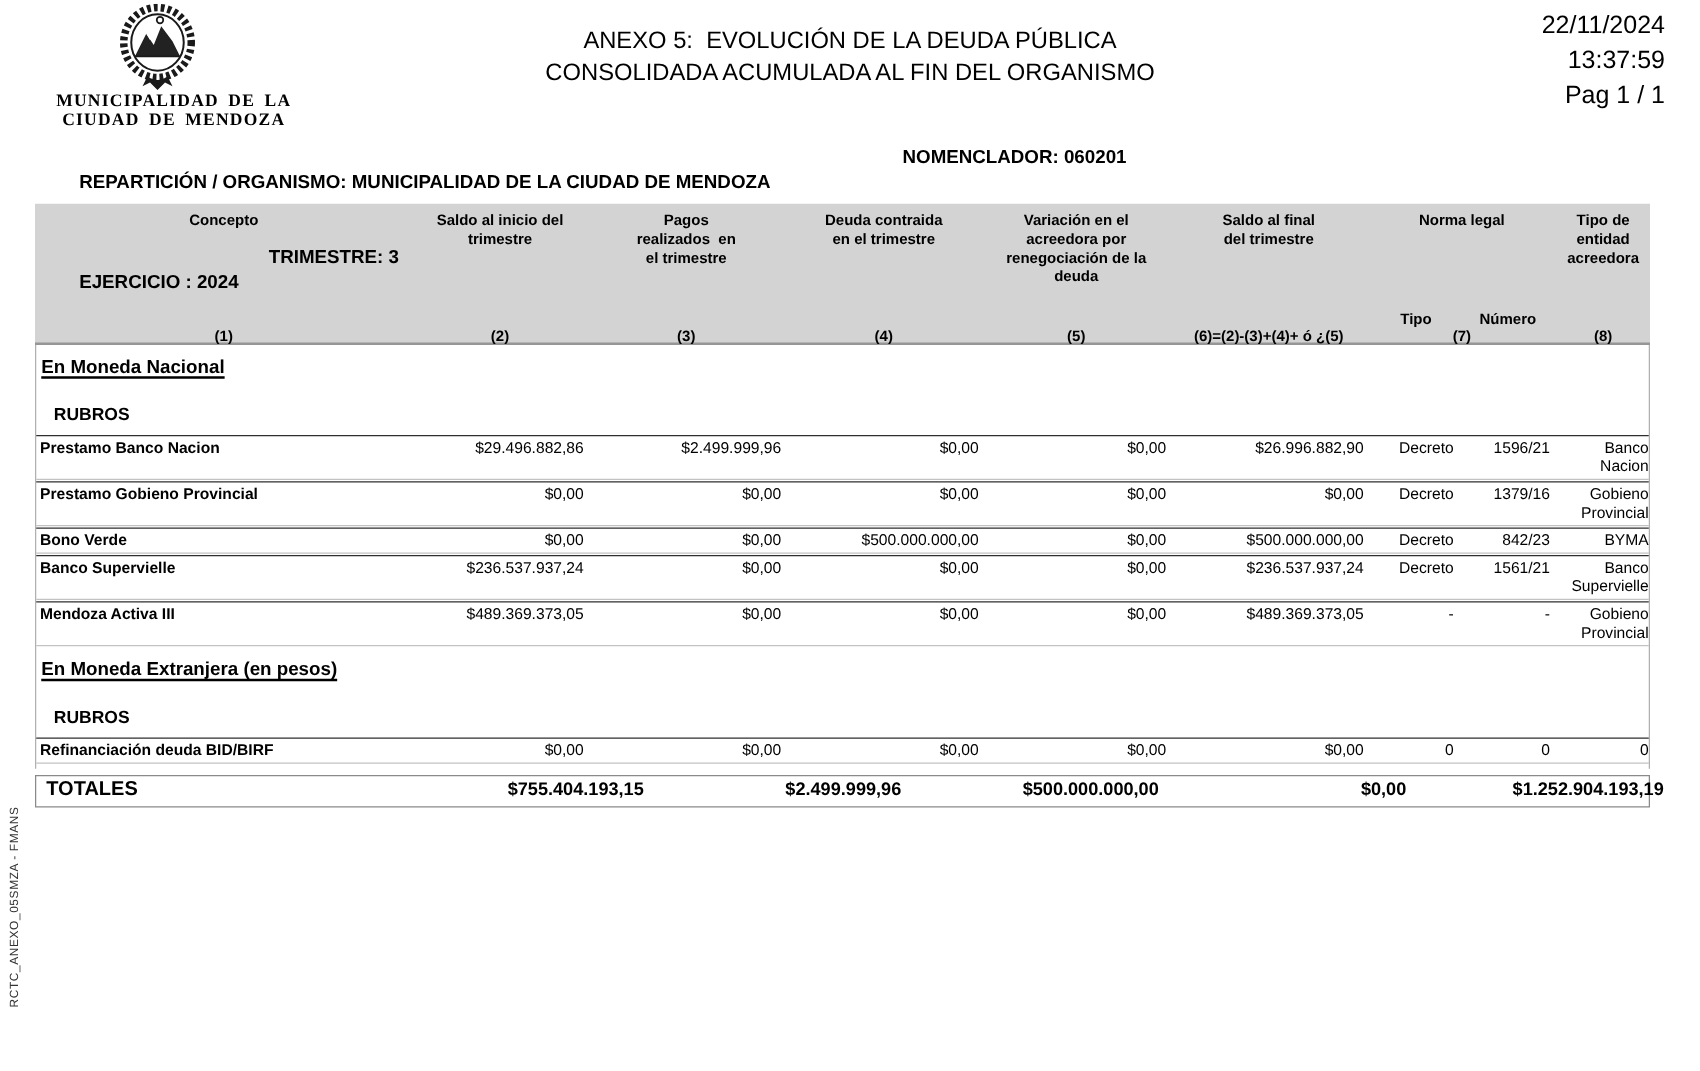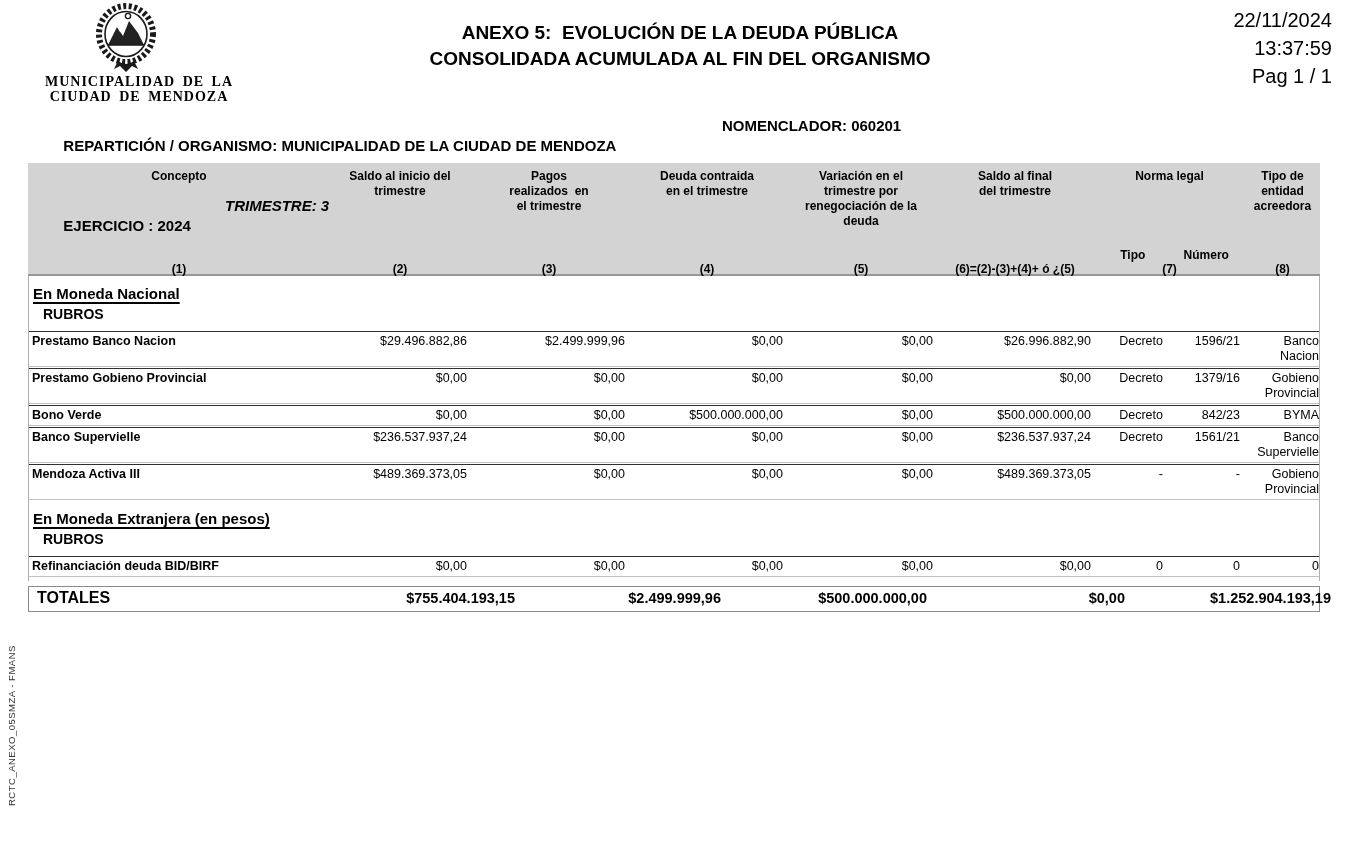--- a/index.html
+++ b/index.html
@@ -11,43 +11,43 @@
   }
   
   .top { position:relative; height:163px; }
   .logo { position:absolute; left:88px; top:3px; }
   .org-name {
     position:absolute; left:30px; top:74px; width:218px; text-align:center;
     font-family:"Liberation Serif","DejaVu Serif",serif; font-weight:bold;
     font-size:14px; line-height:15px; letter-spacing:1px; word-spacing:3px;
   }
   .title-block { position:absolute; left:280px; right:280px; top:20px; text-align:center; }
-  .title-line { font-weight:bold; font-size:19px; line-height:26px; white-space:pre-wrap; }
+  .title-line { font-weight:normal; font-size:19px; line-height:26px; white-space:pre-wrap; }
   .meta-block { position:absolute; right:28px; top:6px; text-align:right; font-size:20px; line-height:28px; }
   .info-block { position:absolute; left:30px; top:116px; font-weight:bold; font-size:15px; line-height:20px; width:1000px; }
   .info-line { position:relative; white-space:pre-wrap; }
   .nomenclador { position:absolute; left:692px; top:0; }
-  .trimestre { position:absolute; left:195px; top:0;font-style:italic; }
+  .trimestre { position:absolute; left:185px; top:0; }
   
   .table { margin-left:28px; width:1292px; --cols:302px 140px 158px 158px 150px 158px 76px 75px 75px; }
   .thead {
     display:grid; grid-template-columns:var(--cols);
     background:#d3d3d3; height:113px; border-bottom:2px solid #969696;
   }
   .hcell { display:flex; flex-direction:column; align-items:center; padding:6px 2px 12px; }
   .hlabel { font-weight:bold; font-size:12px; line-height:15px; text-align:center; white-space:pre-wrap; }
   .hnum { font-weight:bold; font-size:12px; margin-top:auto; text-align:center; }
   .hgroup .hsub { display:flex; width:100%; margin-top:24px; }
   .hgroup .hsubcell { flex:1; font-weight:bold; font-size:12px; text-align:center;margin-top:40px; }
   .tbody { border-left:1px solid #b0b0b0; border-right:1px solid #b0b0b0; padding-bottom:3px; }
   .section-title {
     margin:9px 0 0 4px; font-size:15px; font-weight:bold; display:inline-block;
     text-decoration:underline; text-decoration-thickness:1.5px; text-underline-offset:3px;
   }
-  .section-sub { margin:3px 0 9px 14px; font-size:14px; font-weight:bold; }
+  .section-sub { margin:20px 0 9px 14px; font-size:14px; font-weight:bold; }
   .trow {
     display:grid; grid-template-columns:var(--cols);
     border-top:1px solid #2f2f2f; border-bottom:1px solid #c2c2c2; margin-bottom:1px;
   }
   .c { font-size:12.5px; line-height:15px; padding:2px 4px; }
   .rowlabel { font-weight:bold; padding-left:3px; }
   .numc { text-align:right; }
   .tipoc { text-align:right; padding-right:8px; }
   .nroc { text-align:right; padding-right:6px; }
   .entc { text-align:right; padding-right:2px; white-space:pre-wrap; }
@@ -124,21 +124,21 @@
 el trimestre</div>
         <div class="hnum">(3)</div>
       </div>
       <div class="hcell">
         <div class="hlabel">Deuda contraida
 en el trimestre</div>
         <div class="hnum">(4)</div>
       </div>
       <div class="hcell">
         <div class="hlabel">Variación en el
-trimestre por
+acreedora por
 renegociación de la
 deuda</div>
         <div class="hnum">(5)</div>
       </div>
       <div class="hcell">
         <div class="hlabel">Saldo al final
 del trimestre</div>
         <div class="hnum">(6)=(2)-(3)+(4)+ ó ¿(5)</div>
       </div>
       <div class="hcell hgroup" style="grid-column:7 / span 2;">

